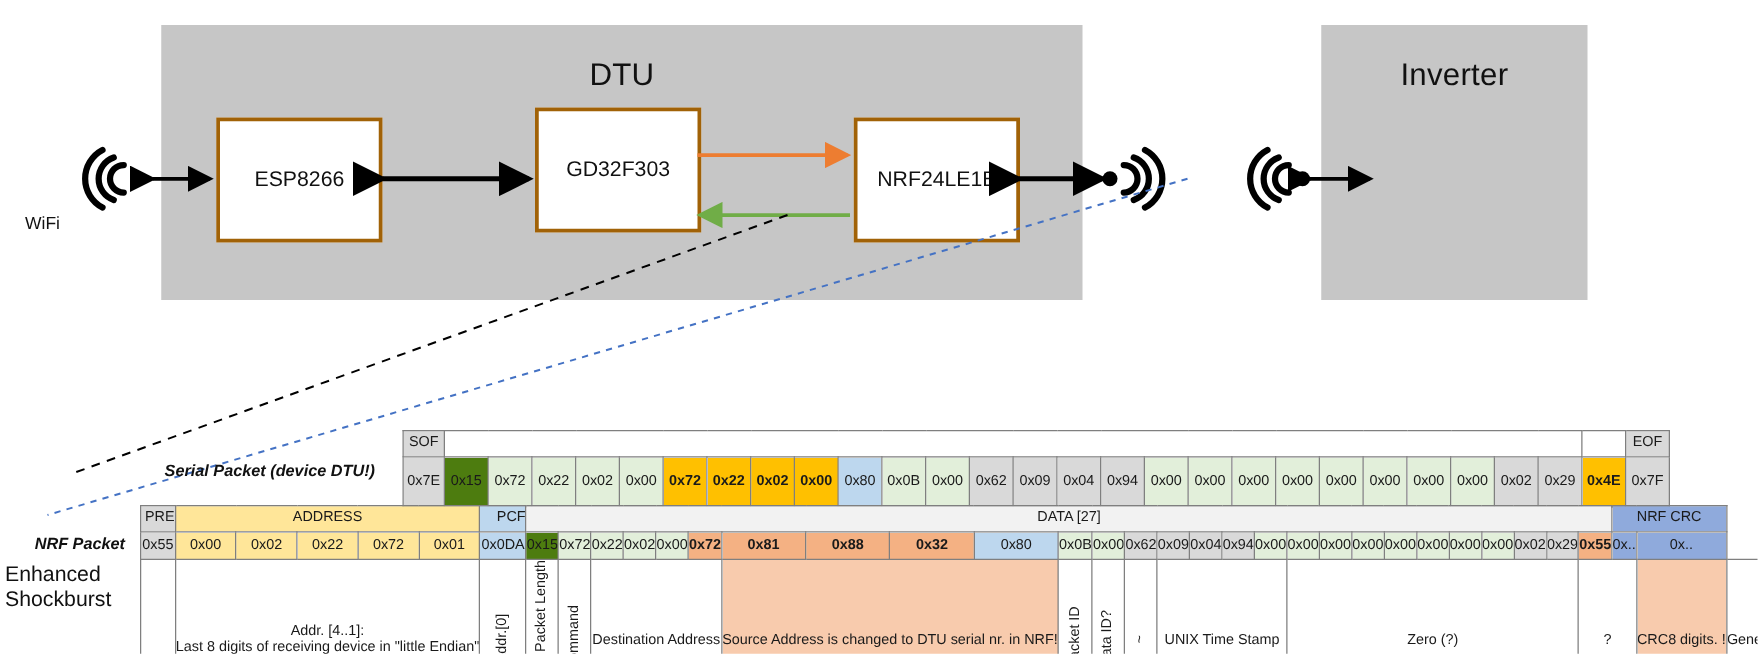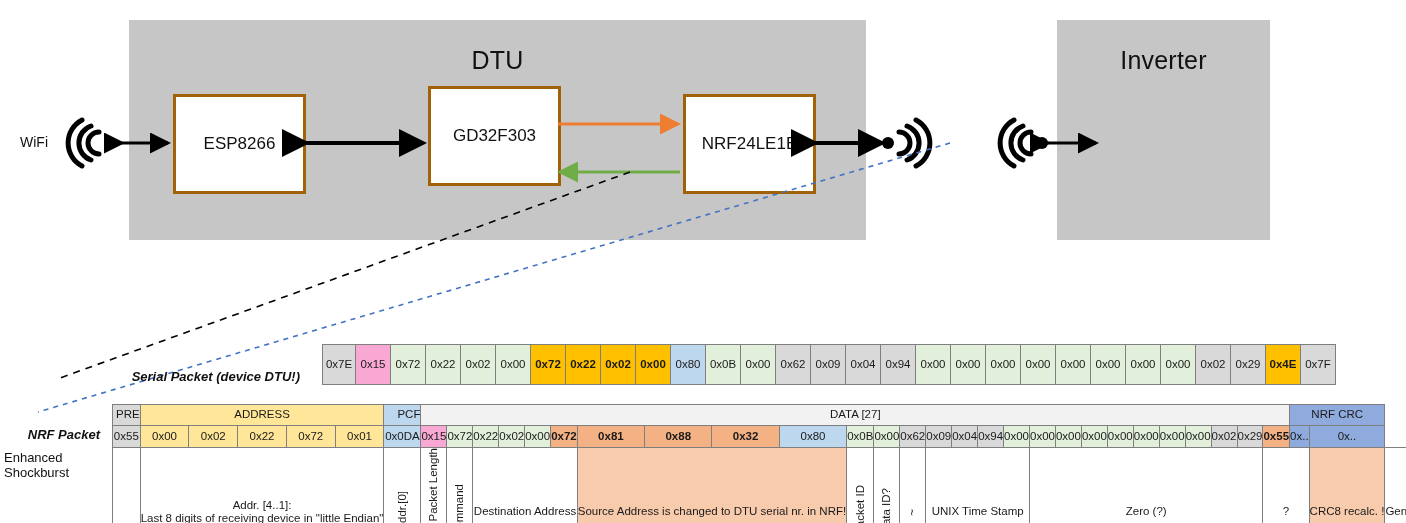--- a/index.html
+++ b/index.html
@@ -18,29 +18,29 @@
   .enclosure-title{
     position:absolute;left:0;right:0;top:26px;text-align:center;
     font-size:25px;color:#111;letter-spacing:.2px;
   }
   .chip{
     position:absolute;background:#ffffff;border:3px solid #a16207;
     display:flex;align-items:center;justify-content:center;
     font-size:17px;color:#111;
   }
   .wifi-label{
-    position:absolute;font-size:14px;color:#111;
+    position:absolute;font-size:14px;color:#111;margin-top:36px;
   }
   .arrow-svg{position:absolute;left:0;top:0;overflow:visible;}
 
   
   #packets{position:absolute;left:0;top:300px;width:1406px;height:223px;}
 
   .rowlabel{
-    position:absolute;text-align:right;font-size:13px;color:#111;
+    position:absolute;text-align:right;font-size:17px;color:#111;
   }
   .rowlabel.italicbold{font-style:italic;font-weight:bold;font-size:13px;}
 
   table.pk{
     border-collapse:collapse;position:absolute;
     table-layout:fixed;
   }
   table.pk td{
     border:1px solid #7f7f7f;
     font-size:11.5px;
@@ -50,21 +50,21 @@
     color:#1a1a1a;
     line-height:1.15;
     white-space:nowrap;
     overflow:hidden;
   }
   td.blank{border:none;background:transparent;}
   td.hdr{background:#d9d9d9;text-align:left;padding-left:3px;}
   td.hdr-c{background:#d9d9d9;}
   td.nofill{background:#f2f2f2;border:1px solid #7f7f7f;}
   td.gray{background:#d9d9d9;}
-  td.green{background:#f9a8d4;}
+  td.green{background:#4d7c0f;}
   td.greenlt{background:#e2efda;}
   td.yellow{background:#ffe699;}
   td.blue{background:#bdd7ee;}
   td.bluedk{background:#8faadc;}
   td.orange{background:#ffc000;font-weight:bold;}
   td.salmon{background:#f4b183;font-weight:bold;}
   td.salmonlt{background:#f8cbad;}
   td.white{background:#ffffff;}
   td.blackleft{border-left:2px solid #000;}
 
@@ -195,20 +195,26 @@
         <col style="width:35px">
         <col style="width:35px">
         <col style="width:35px">
       <col style="width:35px">
         <col style="width:35px">
         <col style="width:35px">
         <col style="width:35px">
       <col style="width:35px">
     </colgroup>
     <tbody>
+        <tr style="height:21px">
+      <td class="hdr">SOF</td>
+      <td class="blank" colspan="26"></td>
+      <td class="blank"></td>
+      <td class="hdr">EOF</td>
+    </tr>
     <tr style="height:40px" id="serial-bytes">
           <td class="gray">0x7E</td>
           <td class="green blackleft">0x15</td>
           <td class="greenlt">0x72</td>
           <td class="greenlt">0x22</td>
           <td class="greenlt">0x02</td>
           <td class="greenlt">0x00</td>
           <td class="orange">0x72</td>
           <td class="orange">0x22</td>
           <td class="orange">0x02</td>
@@ -348,21 +354,21 @@
       <td class="white">
         <span class="vtext">Data ID?</span>
       </td>
       <td class="white">
         <span class="vtext">~</span>
       </td>
       <td class="white desc-c" colspan="4">UNIX Time Stamp</td>
       <td class="white desc-c" colspan="9">Zero (?)</td>
       <td class="white desc-c" colspan="2">?</td>
       <td class="salmonlt desc-c">
-        <span>CRC8 recalc. !</span>
+        <span>CRC8 digits. !</span>
       </td>
       <td class="white desc-c blackleft" colspan="2">
         <span>Generated automatically. Dont Care!</span>
       </td>
     </tr>
   </tbody>
     </table>
 </div>
 
 </body></html>

